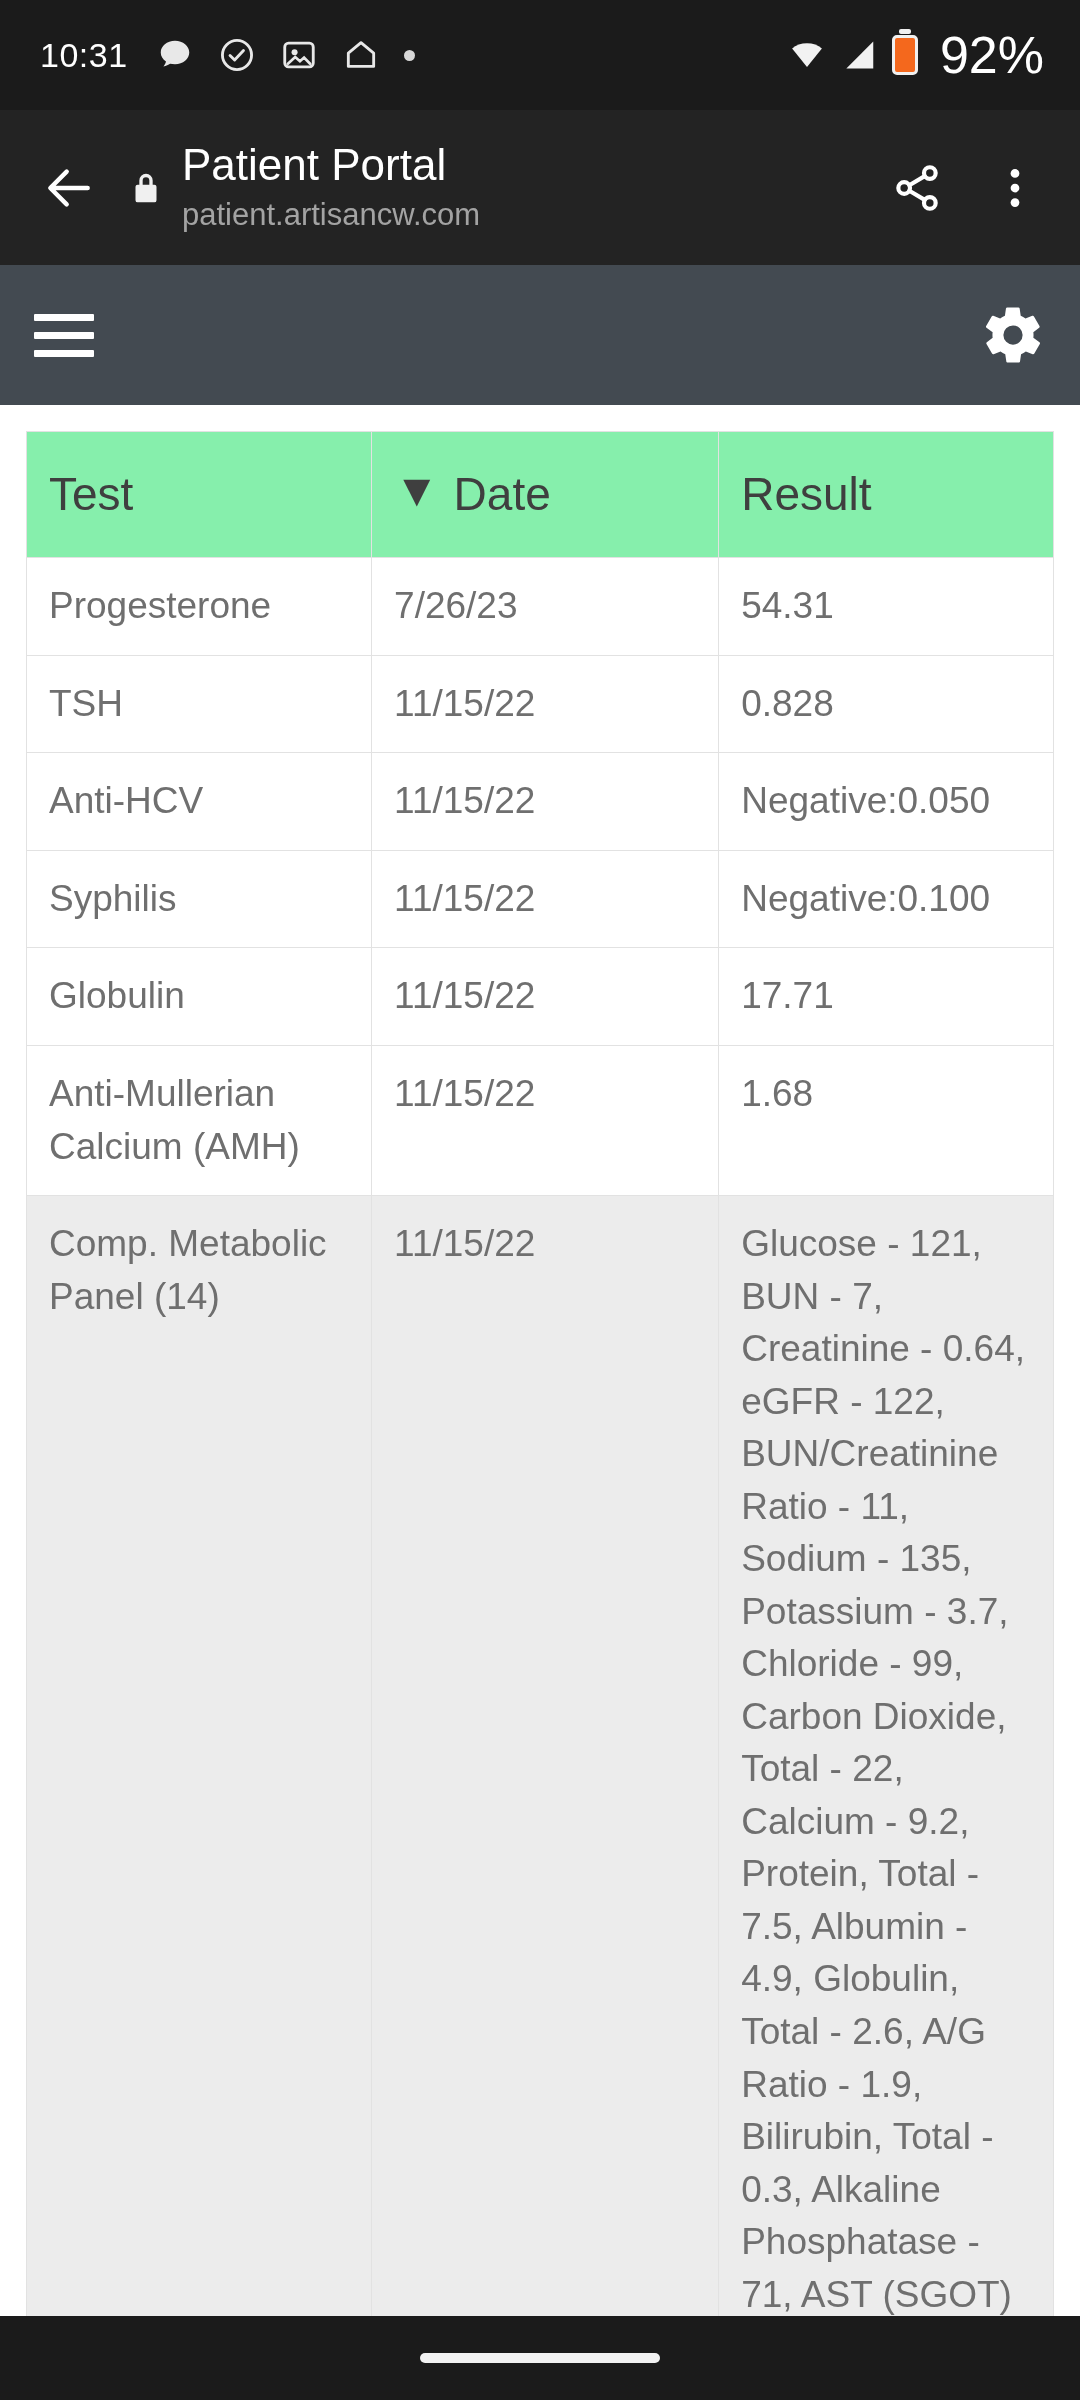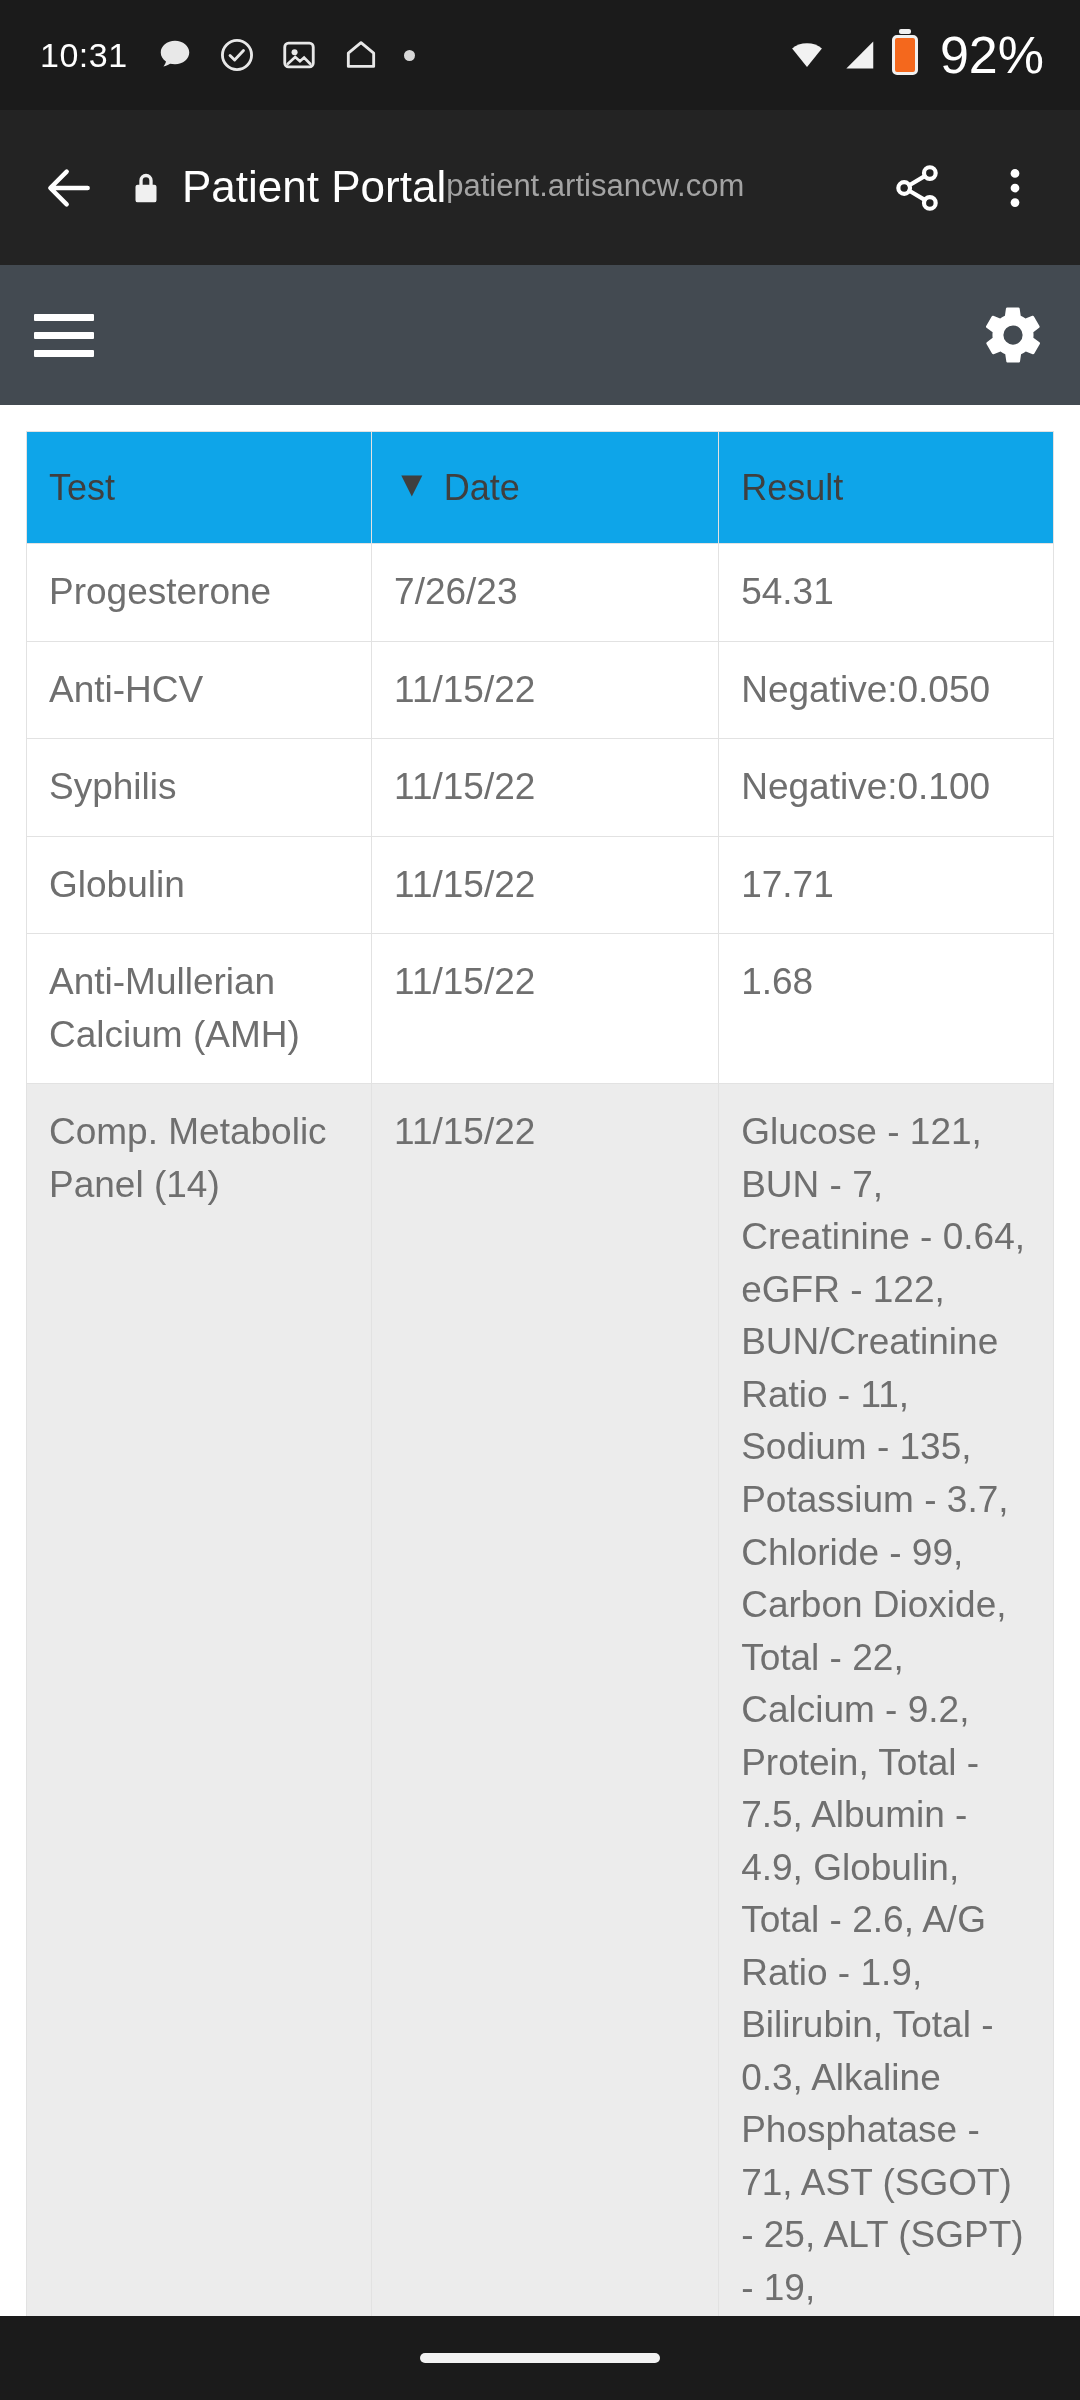--- a/index.html
+++ b/index.html
@@ -73,21 +73,21 @@
     height: 155px;
     background: #232323;
     display: flex;
     align-items: center;
     padding: 0 34px;
     color: #ffffff;
     flex: 0 0 auto;
   }
   .back-btn { width: 70px; height: 70px; display: flex; align-items: center; justify-content: center; }
   .lock-ico { width: 44px; height: 54px; margin: 0 14px 0 20px; display:flex; align-items:center; justify-content:center;}
-  .url-block { display: flex; justify-content: center; min-width: 0; }
+  .url-block { display: flex; flex-direction: column; justify-content: center; min-width: 0; }
   .site-title {
     font-size: 44px;
     font-weight: 400;
     line-height: 1.15;
     white-space: nowrap;
   }
   .site-url {
     font-size: 31px;
     color: #a3a3a3;
     line-height: 1.3;
@@ -133,24 +133,24 @@
     padding: 22px 22px;
     text-align: left;
     vertical-align: top;
     line-height: 1.42;
     word-wrap: break-word;
     overflow-wrap: anywhere;
   }
   table.results thead th {
     color: #3f3f3f;
     font-weight: 400;
-    font-size: 36px;
+    font-size: 46px;
     padding-top: 30px;
     padding-bottom: 30px;
-    background: #0ea5e9;
+    background: #86efac;
   }
   table.results thead th .sort-caret {
     display: inline-block;
     margin-right: 14px;
     position: relative;
     top: -4px;
   }
   table.results tbody tr td { background: #ffffff; }
   table.results tbody tr.alt td { background: #ececec; }
   .cell-txt { display: block; }
@@ -297,20 +297,31 @@
             </td>
           <td>
               <span class="cell-txt">7/26/23</span>
             </td>
           <td>
               <span class="cell-txt">54.31</span>
             </td>
         </tr>
         <tr>
           <td>
+              <span class="cell-txt">TSH</span>
+            </td>
+          <td>
+              <span class="cell-txt">11/15/22</span>
+            </td>
+          <td>
+              <span class="cell-txt">0.828</span>
+            </td>
+        </tr>
+        <tr>
+          <td>
               <span class="cell-txt">Anti-HCV</span>
             </td>
           <td>
               <span class="cell-txt">11/15/22</span>
             </td>
           <td>
               <span class="cell-txt">Negative:0.050</span>
             </td>
         </tr>
         <tr>

